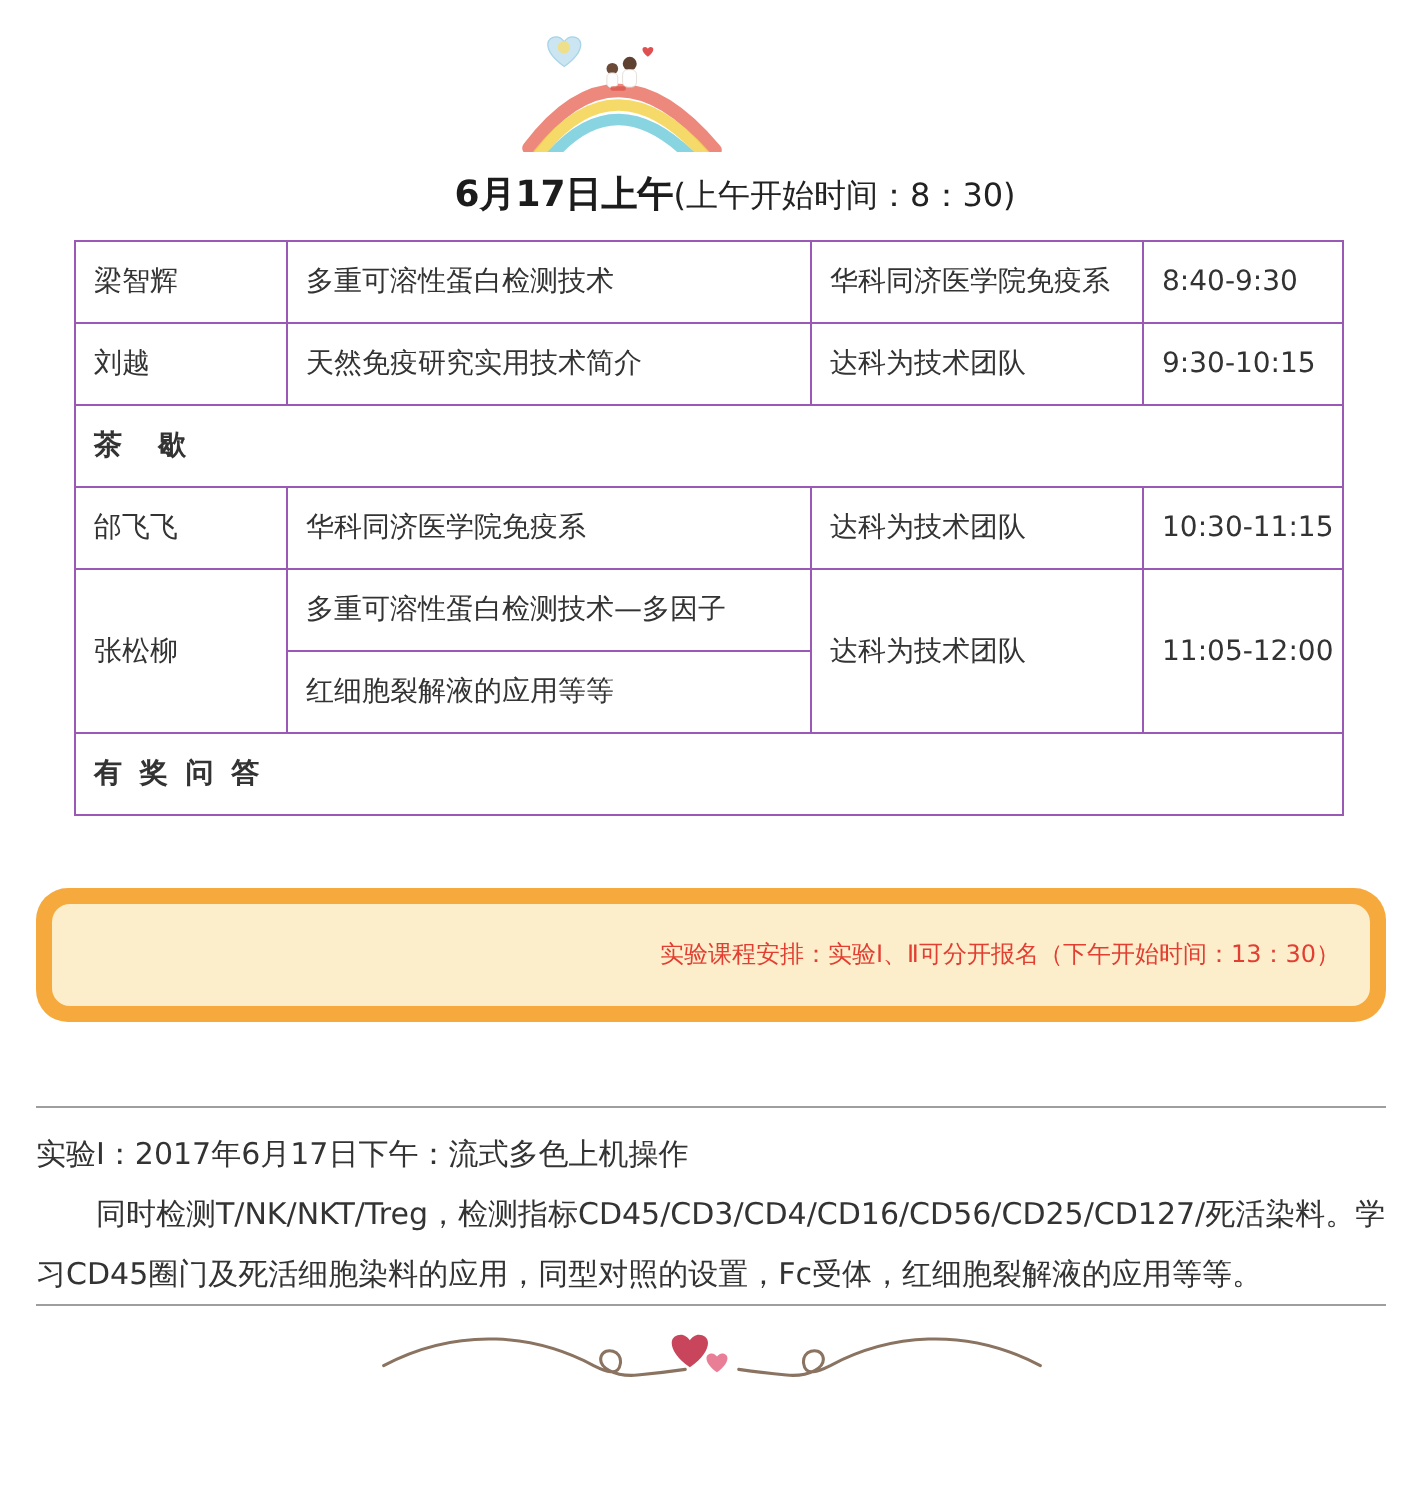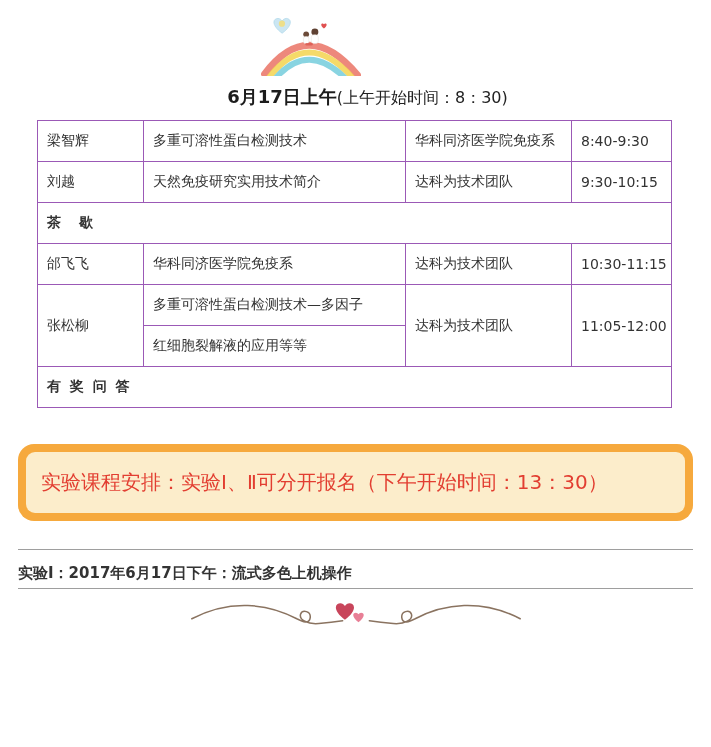--- a/index.html
+++ b/index.html
@@ -37,24 +37,24 @@
     vertical-align:middle; overflow:hidden; white-space:nowrap;
   }
   td.center-merged{ text-align:left; font-weight:bold; font-size:14px; letter-spacing:2px; }
 
   .notice-outer{
     margin:36px 18px 0; background:var(--notice-border);
     border-radius:16px; padding:8px;
   }
   .notice-inner{
     background:var(--notice-bg); border-radius:9px;
-    padding:17px 15px; font-size:20px; color:var(--notice-text);
+    padding:17px 15px; font-size:12px; color:var(--notice-text);text-align:right;
   }
 
-  .lab-section{ margin:28px 18px 0;font-weight:bold; }
+  .lab-section{ margin:42px 18px 0; }
   .rule{ border:none; border-top:1px solid var(--rule-gray); margin:0; }
   .lab-heading{ font-size:15px; line-height:30px; margin-top:8px; }
   .lab-para{ font-size:15px; line-height:30px; text-indent:2em; margin:0; }
 
   .divider-wrap{ text-align:center; margin-top:4px; }
   .divider-svg{ width:360px; height:42px; }
 </style>
 </head>
 <body>
 
@@ -129,20 +129,21 @@
   </tbody>
 </table>
 
 <div class="notice-outer">
   <div class="notice-inner">实验课程安排：实验Ⅰ、Ⅱ可分开报名（下午开始时间：13：30）</div>
 </div>
 
 <div class="lab-section">
   <hr class="rule">
   <div class="lab-heading">实验Ⅰ：2017年6月17日下午：流式多色上机操作</div>
+  <p class="lab-para">同时检测T/NK/NKT/Treg，检测指标CD45/CD3/CD4/CD16/CD56/CD25/CD127/死活染料。学习CD45圈门及死活细胞染料的应用，同型对照的设置，Fc受体，红细胞裂解液的应用等等。</p>
   <hr class="rule">
 </div>
 
 <div class="divider-wrap">
   <svg class="divider-svg" viewBox="0 0 360 44" aria-hidden="true">
     <path d="M8,27 C48,6 88,11 118,27 C124,30 131,33 132,26 C133,19 124,17 122,22 C120,28 129,33 141,32 C151,31 159,30 166,29" fill="none" stroke="#8A7360" stroke-width="1.6" stroke-linecap="round"></path>
     <path d="M352,27 C312,6 272,11 242,27 C236,30 229,33 228,26 C227,19 236,17 238,22 C240,28 231,33 219,32 C209,31 201,30 194,29" fill="none" stroke="#8A7360" stroke-width="1.6" stroke-linecap="round"></path>
     <path transform="translate(157,8) scale(0.95)" fill="#C8455B" d="M12,21 C5,16 2,11 2,7.5 C2,4.5 4.5,3 7,3 C9,3 11,4.5 12,6 C13,4.5 15,3 17,3 C19.5,3 22,4.5 22,7.5 C22,11 19,16 12,21 Z"></path>
     <path transform="translate(176,19) scale(0.55)" fill="#E87F96" d="M12,21 C5,16 2,11 2,7.5 C2,4.5 4.5,3 7,3 C9,3 11,4.5 12,6 C13,4.5 15,3 17,3 C19.5,3 22,4.5 22,7.5 C22,11 19,16 12,21 Z"></path>
   </svg>

